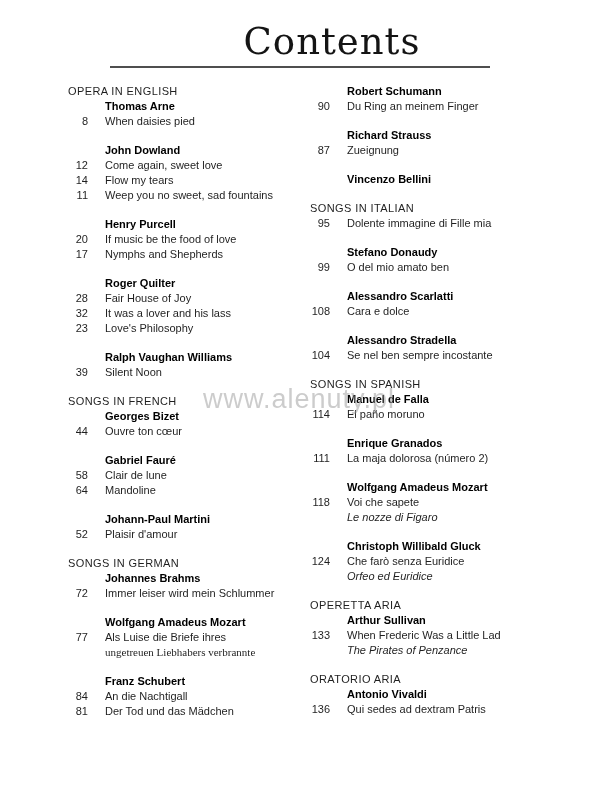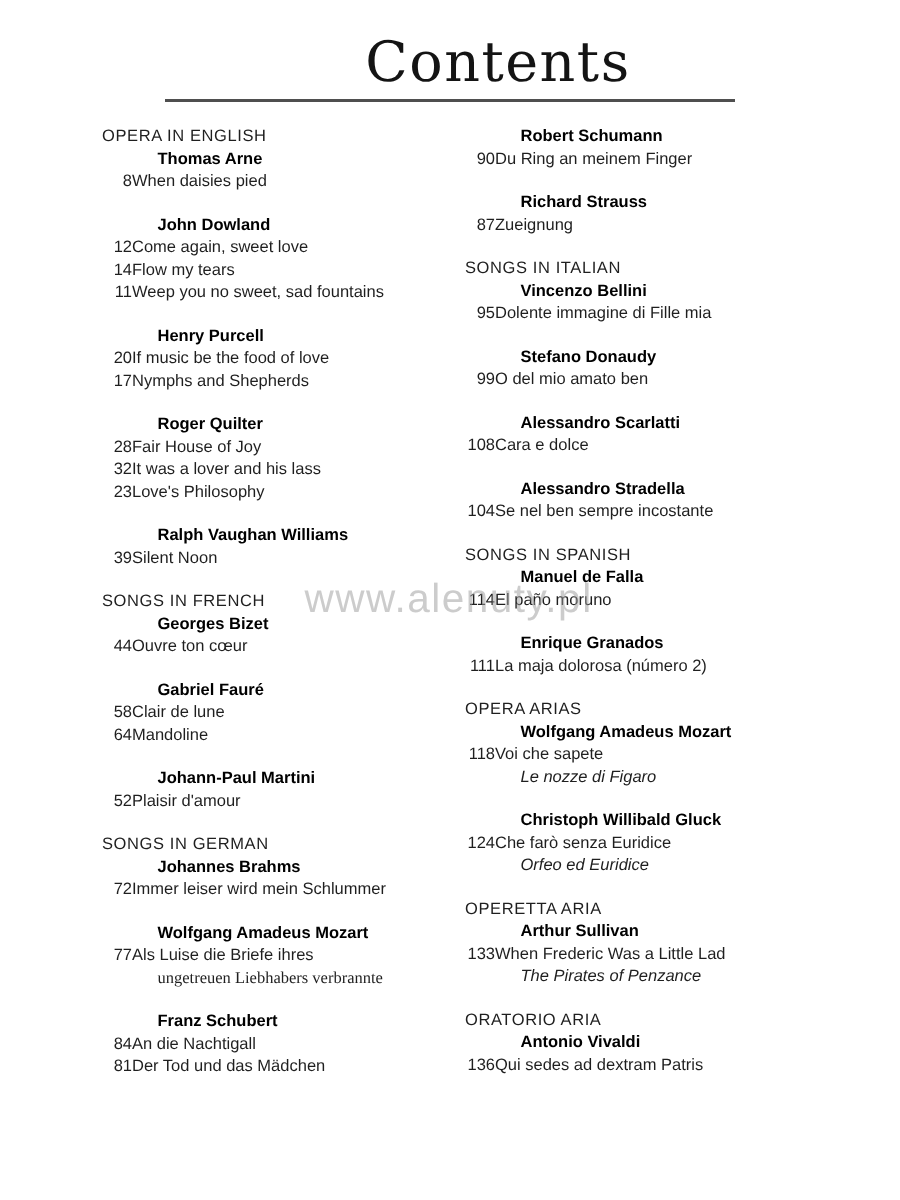--- a/index.html
+++ b/index.html
@@ -74,21 +74,21 @@
   .block-heading + .block-composer {
     margin-top: 0;
   }
   .block-entry { display: flex; }
   .block-entry .num {
     flex: none;
     width: 26px;
     margin-left: -6px;
     text-align: right;
   }
-  .block-entry .txt { }
+  .block-entry .txt { margin-left: 17px; }
   .block-continuation { padding-left: 37px; font-family: Liberation Serif, serif; }
   .block-source {
     padding-left: 37px;
     font-style: italic;
   }
 </style>
 </head>
 <body>
 
 <div class="title">Contents</div>
@@ -188,22 +188,22 @@
       <div class="block block-composer">Robert Schumann</div>
       <div class="block block-entry">
         <span class="num">90</span>
         <span class="txt">Du Ring an meinem Finger</span>
       </div>
       <div class="block block-composer">Richard Strauss</div>
       <div class="block block-entry">
         <span class="num">87</span>
         <span class="txt">Zueignung</span>
       </div>
+      <div class="block block-composer">Vincenzo Bellini</div>
       <div class="block block-heading">SONGS IN ITALIAN</div>
-      <div class="block block-composer">Vincenzo Bellini</div>
       <div class="block block-entry">
         <span class="num">95</span>
         <span class="txt">Dolente immagine di Fille mia</span>
       </div>
       <div class="block block-composer">Stefano Donaudy</div>
       <div class="block block-entry">
         <span class="num">99</span>
         <span class="txt">O del mio amato ben</span>
       </div>
       <div class="block block-composer">Alessandro Scarlatti</div>
@@ -220,21 +220,20 @@
       <div class="block block-composer">Manuel de Falla</div>
       <div class="block block-entry">
         <span class="num">114</span>
         <span class="txt">El paño moruno</span>
       </div>
       <div class="block block-composer">Enrique Granados</div>
       <div class="block block-entry">
         <span class="num">111</span>
         <span class="txt">La maja dolorosa (número 2)</span>
       </div>
-      <div class="block block-heading">OPERA ARIAS</div>
       <div class="block block-composer">Wolfgang Amadeus Mozart</div>
       <div class="block block-entry">
         <span class="num">118</span>
         <span class="txt">Voi che sapete</span>
       </div>
       <div class="block block-source">Le nozze di Figaro</div>
       <div class="block block-composer">Christoph Willibald Gluck</div>
       <div class="block block-entry">
         <span class="num">124</span>
         <span class="txt">Che farò senza Euridice</span>

